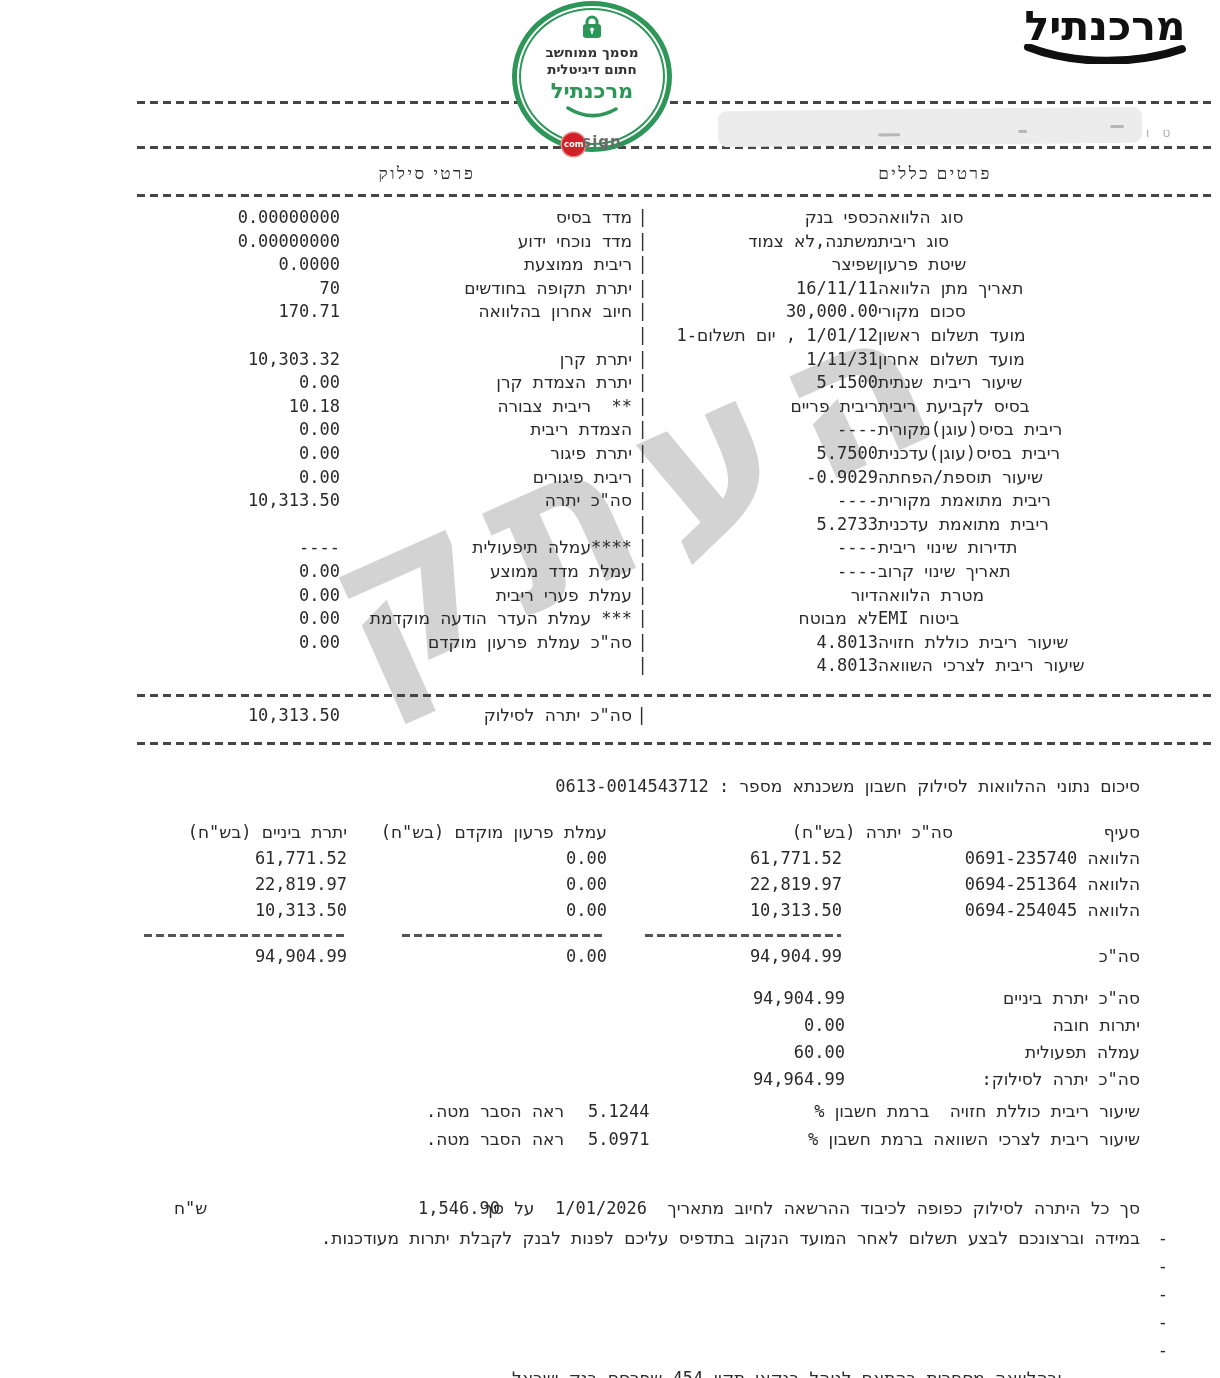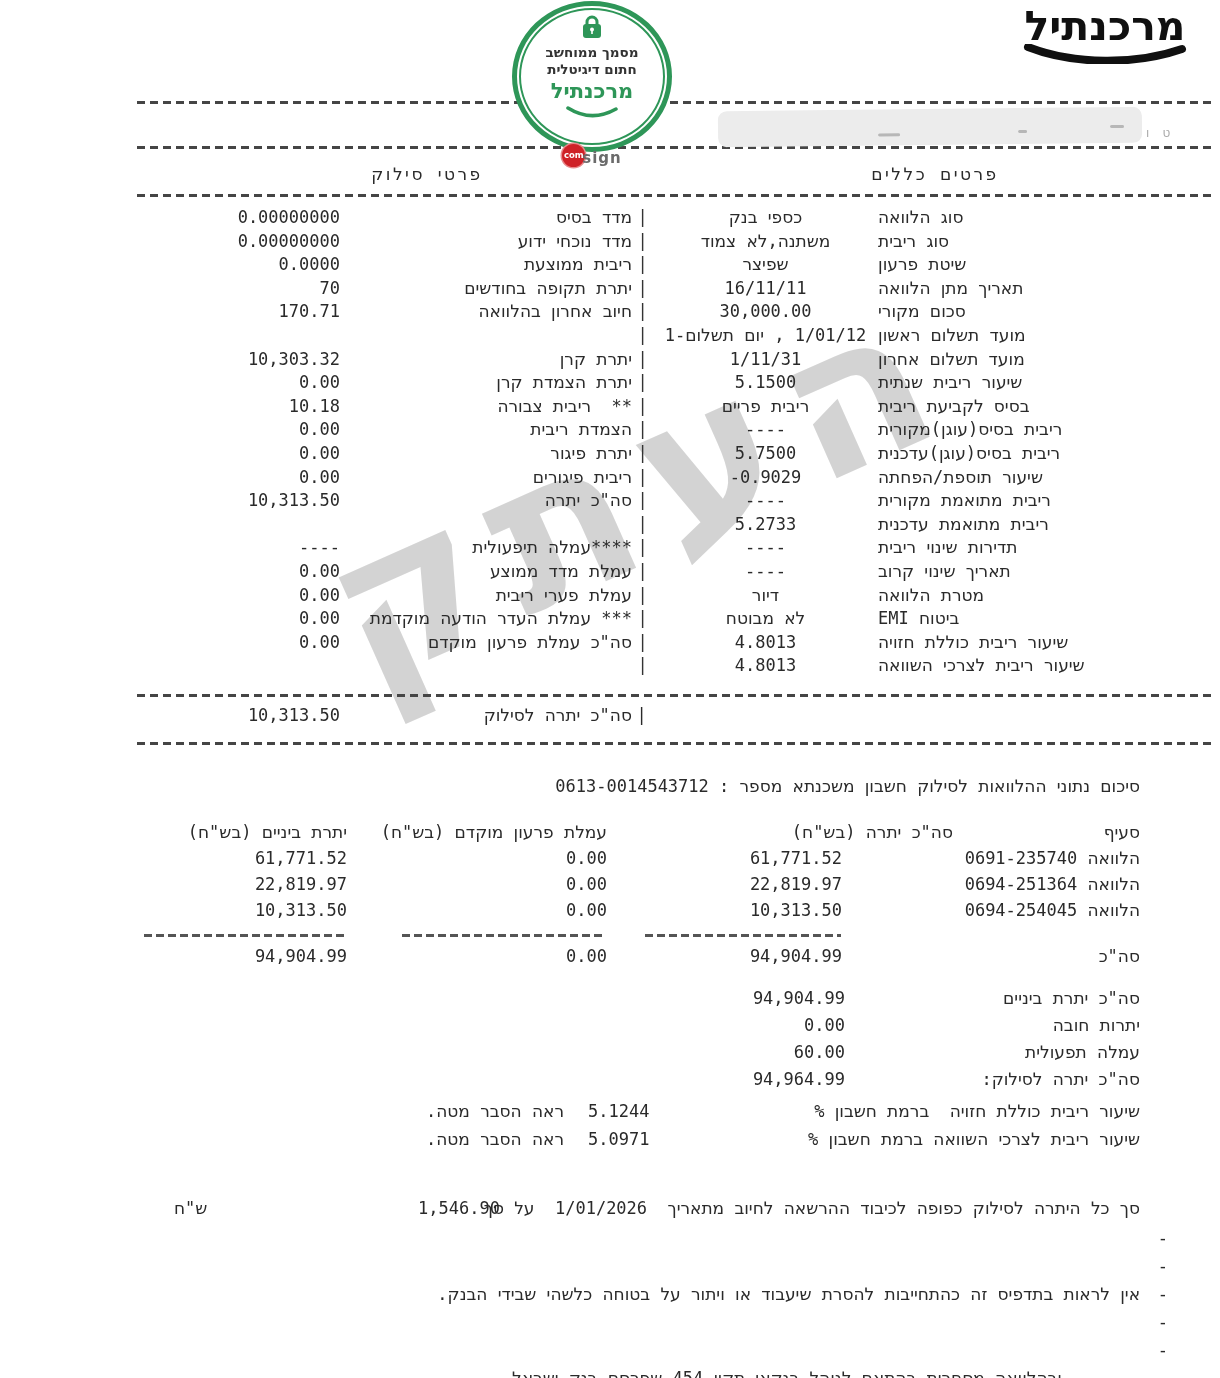--- a/index.html
+++ b/index.html
@@ -33,48 +33,48 @@
     position:absolute;left:512px;top:1px;width:160px;height:151px;z-index:3;
     background:#fff;border:5px solid #2e9658;border-radius:50%;
     box-sizing:border-box;text-align:center;
   }
   #seal .inner-ring{
     position:absolute;inset:2px;border:2px solid #2e9658;border-radius:50%;
   }
   #seal .seal-content{position:relative;z-index:1;padding-top:8px}
   .seal-line{font-family:"DejaVu Sans",sans-serif;font-size:13.5px;font-weight:bold;color:#333;line-height:17px;direction:rtl}
   .seal-brand{font-family:"DejaVu Sans",sans-serif;font-size:21px;font-weight:bold;color:#2e9658;line-height:22px;margin-top:2px;direction:rtl}
-  .comsign{margin-top:22px;display:flex;align-items:flex-end;justify-content:center}
+  .comsign{margin-top:11px;display:flex;align-items:flex-start;justify-content:center}
   .com-burst{
     display:inline-block;width:23px;height:23px;border-radius:50%;
     background:#cf2127;color:#fff;font-family:"DejaVu Sans",sans-serif;
     font-size:8.5px;font-weight:bold;line-height:23px;text-align:center;
     box-shadow:0 0 0 1.5px #e8888b;
   }
   .com-sign-text{font-family:"DejaVu Sans",sans-serif;font-size:15px;font-weight:bold;color:#6b6b6b;margin-left:-3px;letter-spacing:1px}
   
   #redaction{
     position:absolute;left:718px;top:109px;width:424px;height:36px;z-index:2;
     background:#ececec;border-radius:9px;transform:rotate(-.6deg);
   }
   #redaction .mark{position:absolute;background:#b7b7b7;border-radius:2px}
   #redaction-tail{position:absolute;left:1146px;top:126px;z-index:2;color:#a9a9a9;font-size:12px;letter-spacing:3px}
   
   .sec-head{
     position:absolute;top:164px;width:260px;text-align:center;z-index:2;
-    letter-spacing:2.5px;direction:rtl;white-space:pre;
+    letter-spacing:2.5px;direction:rtl;white-space:pre;font-family:Liberation Serif, serif;
   }
   
   #main-table{position:absolute;left:140px;top:207px;width:1000px;z-index:2}
   .trow{display:flex;height:23.6px;align-items:baseline}
   .cell{white-space:pre;overflow:visible}
   .c-lv{width:200px;text-align:right}
   .c-ll{width:292px;text-align:right;direction:rtl}
   .c-pipe{width:21px;text-align:center;color:#333}
-  .c-rv{width:225px;text-align:center}
+  .c-rv{width:225px;text-align:right}
   .c-rl{width:262px;text-align:left;direction:rtl}
   
   #sec1-total{position:absolute;left:0;top:705px;width:1220px;height:26px;z-index:2}
   #sec1-total .t-pipe{position:absolute;left:631px;width:21px;text-align:center}
   #sec1-total .t-label{position:absolute;right:588px;direction:rtl;white-space:pre}
   #sec1-total .t-value{position:absolute;left:140px;width:200px;text-align:right}
   
   #summary-title{position:absolute;right:80px;top:776px;direction:rtl;white-space:pre;z-index:2}
   #summary{position:absolute;left:140px;top:822px;width:1000px;z-index:2}
   .shead{display:flex;height:26px;align-items:baseline}
@@ -420,29 +420,29 @@
 
 <div id="footer">
   <div class="f-lead">
     <span class="f-lead-text">סך כל היתרה לסילוק כפופה לכיבוד ההרשאה לחיוב מתאריך  1/01/2026  על סך</span>
     <span class="f-lead-amount">1,546.90</span>
     <span class="f-lead-currency">ש"ח</span>
   </div>
 
     <div class="b-row">
       <span class="b-dash">-</span>
+      <span class="b-text">במידה וברצונכם לבצע תשלום לאחר המועד הנקוב בתדפיס עליכם לפנות לבנק לקבלת יתרות מעודכנות.</span>
     </div>
 
     <div class="b-row">
       <span class="b-dash">-</span>
     </div>
 
     <div class="b-row">
       <span class="b-dash">-</span>
-      <span class="b-text">אין לראות בתדפיס זה כהתחייבות להסרת שיעבוד או ויתור על בטוחה כלשהי שבידי הבנק.</span>
     </div>
 
     <div class="b-row">
       <span class="b-dash">-</span>
     </div>
 
     <div class="b-row">
       <span class="b-dash">-</span>
     </div>
 

